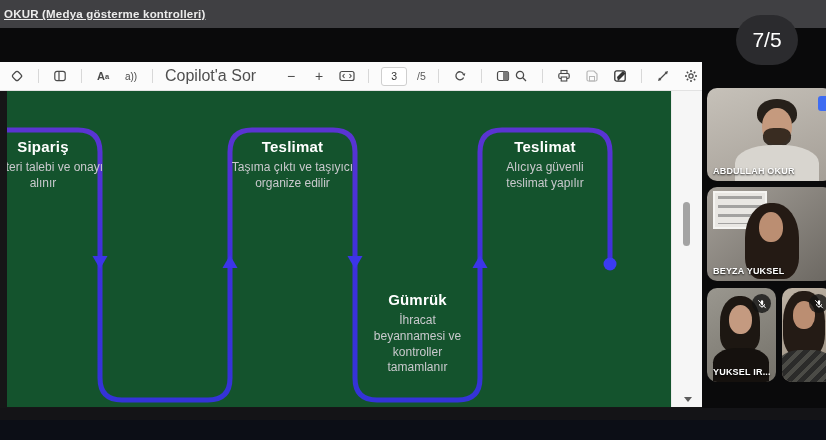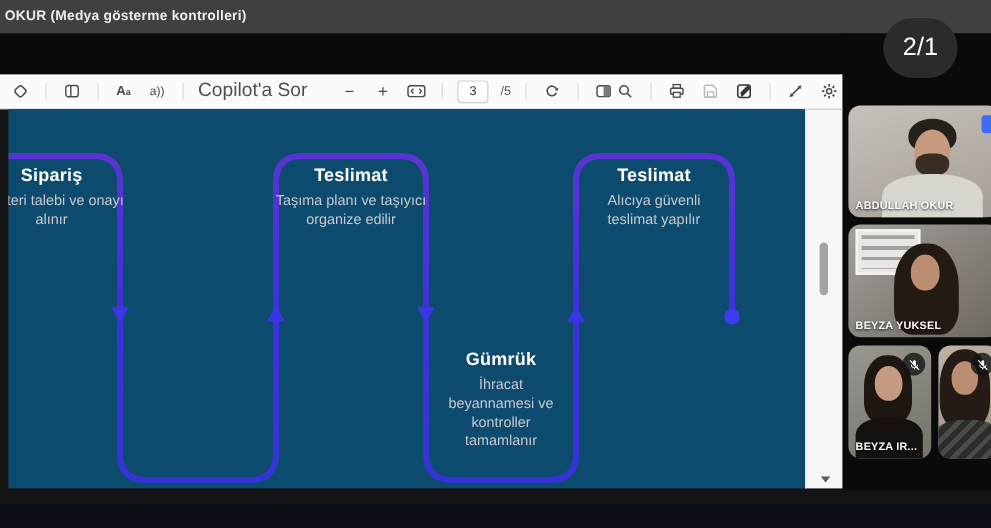--- a/index.html
+++ b/index.html
@@ -2,21 +2,21 @@
 <html><head>
 <meta charset="utf-8">
 <style>
   html,body{margin:0;padding:0;background:#000;}
   .screen{position:relative;width:826px;height:440px;background:#0b0c12;overflow:hidden;
           font-family:"Liberation Sans",sans-serif;}
 
   
   .top-bar{position:absolute;left:0;top:0;width:826px;height:28px;background:#404043;
            display:flex;align-items:center;box-sizing:border-box;padding-left:4px;}
-  .top-bar-title{color:#ececec;font-size:11.5px;font-weight:700;letter-spacing:.2px;white-space:nowrap;}
+  .top-bar-title{color:#ececec;font-size:11.5px;font-weight:700;letter-spacing:.2px;white-space:nowrap;text-decoration:underline;}
   .mid-black{position:absolute;left:0;top:28px;width:826px;height:34px;background:#0a0a0b;}
   .video-col{position:absolute;left:702px;top:28px;width:124px;height:380px;background:#0a0a0b;}
   .page-badge{position:absolute;left:736px;top:15px;width:62px;height:50px;border-radius:26px;
               background:#2b2b2e;color:#fff;font-size:21px;display:flex;align-items:center;
               justify-content:center;z-index:20;}
 
   
   .pdf-window{position:absolute;left:0;top:62px;width:702px;height:346px;background:#161617;}
   .pdf-toolbar{position:relative;height:29px;background:#fbfbfb;border-bottom:1px solid #e2e2e2;
                display:flex;align-items:center;box-sizing:border-box;padding:0 8px;color:#4a4a4a;}
@@ -28,21 +28,21 @@
   .tb-text{font-size:11px;font-weight:700;color:#4a4a4a;}
   .tb-text sup{font-size:7.5px;font-weight:700;}
   .page-box{width:24px;height:17px;border:1px solid #cfcfcf;border-radius:3px;background:#fff;
             font-size:10.5px;color:#333;display:flex;align-items:center;justify-content:center;}
   .page-total{font-size:10.5px;color:#5a5a5a;}
   .zoom-glyph{font-size:14px;color:#4a4a4a;line-height:1;}
   .disabled-icon{opacity:.38;}
 
   
   .pdf-body{position:relative;width:702px;height:316px;}
-  .pdf-page{position:absolute;left:7px;top:0;width:664px;height:316px;background:#0c4a6e;overflow:hidden;}
+  .pdf-page{position:absolute;left:7px;top:0;width:664px;height:316px;background:#14532d;overflow:hidden;}
   .pdf-scroll{position:absolute;right:0;top:0;width:30px;height:316px;background:#f6f6f6;
               border-left:1px solid #ebebeb;}
   .scroll-thumb{position:absolute;left:11px;top:111px;width:7px;height:44px;background:#a3a3a3;border-radius:4px;}
   .scroll-down{position:absolute;left:12px;bottom:5px;width:0;height:0;
                border-left:4px solid transparent;border-right:4px solid transparent;border-top:5px solid #5c5c5c;}
 
   
   .flow-svg{position:absolute;left:0;top:0;}
   .flow-node{position:absolute;text-align:center;z-index:5;}
   .flow-title{color:#fff;font-size:15px;font-weight:700;margin-bottom:5px;letter-spacing:.2px;}
@@ -72,21 +72,21 @@
 <body>
 
 <div class="screen">
 
   <div class="top-bar">
     <span class="top-bar-title">OKUR (Medya gösterme kontrolleri)</span>
   </div>
   <div class="mid-black"></div>
   <div class="video-col"></div>
 
-  <div class="page-badge">2/1</div>
+  <div class="page-badge">7/5</div>
 
   <div class="pdf-window">
 
     <div class="pdf-toolbar">
       <div class="tb-group">
         <div class="tb-btn">
           <svg width="14" height="14" viewBox="0 0 14 14">
               <rect x="3.2" y="3.2" width="7.6" height="7.6" rx="2" transform="rotate(45 7 7)" fill="none" stroke="#4a4a4a" stroke-width="1.3"></rect>
             </svg>
         </div>
@@ -205,21 +205,21 @@
           <polygon points="465.5,177 480.5,177 473,164" fill="#3c35e8"></polygon>
           <circle cx="603" cy="173" r="6.5" fill="#3b3bf2"></circle>
         </svg>
 
         <div class="flow-node" style="left:-25px;top:47px;width:122px;">
           <div class="flow-title">Sipariş</div>
           <div class="flow-sub">Müşteri talebi ve onayı alınır</div>
         </div>
         <div class="flow-node" style="left:220px;top:47px;width:131px;">
           <div class="flow-title">Teslimat</div>
-          <div class="flow-sub">Taşıma planı ve taşıyıcı organize edilir</div>
+          <div class="flow-sub">Taşıma çıktı ve taşıyıcı organize edilir</div>
         </div>
         <div class="flow-node" style="left:355px;top:200px;width:111px;">
           <div class="flow-title">Gümrük</div>
           <div class="flow-sub">İhracat beyannamesi ve kontroller tamamlanır</div>
         </div>
         <div class="flow-node" style="left:478px;top:47px;width:120px;">
           <div class="flow-title">Teslimat</div>
           <div class="flow-sub">Alıcıya güvenli teslimat yapılır</div>
         </div>
       </div>
@@ -257,21 +257,21 @@
     <div class="shape" style="left:22px;top:17px;width:23px;height:29px;border-radius:50% 50% 46% 46%;background:#c49a80;"></div>
     <div class="shape" style="left:6px;top:60px;width:56px;height:34px;border-radius:42% 42% 0 0;background:#15110e;"></div>
     <div class="mic-off" style="right:5px;">
       <svg width="12" height="12" viewBox="0 0 16 16">
           <rect x="6.4" y="3" width="3.2" height="6" rx="1.6" fill="#fff"></rect>
           <path d="M4.5 8a3.5 3.5 0 0 0 7 0" stroke="#fff" stroke-width="1.1" fill="none"></path>
           <line x1="8" y1="11.5" x2="8" y2="13.2" stroke="#fff" stroke-width="1.1"></line>
           <line x1="3" y1="3" x2="13" y2="13.5" stroke="#fff" stroke-width="1.3"></line>
         </svg>
     </div>
-    <div class="tile-name">BEYZA IR...</div>
+    <div class="tile-name">YUKSEL IR...</div>
   </div>
 
   <div class="tile t4">
     <div class="shape" style="left:1px;top:3px;width:42px;height:66px;border-radius:46% 46% 34% 34%;background:#241b15;"></div>
     <div class="shape" style="left:11px;top:13px;width:22px;height:28px;border-radius:50% 50% 46% 46%;background:#bb8e72;"></div>
     <div class="shape" style="left:-4px;top:62px;width:56px;height:34px;border-radius:40% 40% 0 0;background:repeating-linear-gradient(135deg,#2b2b2a 0 5px,#4b4b46 5px 9px);"></div>
     <div class="mic-off" style="right:4px;">
       <svg width="12" height="12" viewBox="0 0 16 16">
           <rect x="6.4" y="3" width="3.2" height="6" rx="1.6" fill="#fff"></rect>
           <path d="M4.5 8a3.5 3.5 0 0 0 7 0" stroke="#fff" stroke-width="1.1" fill="none"></path>

